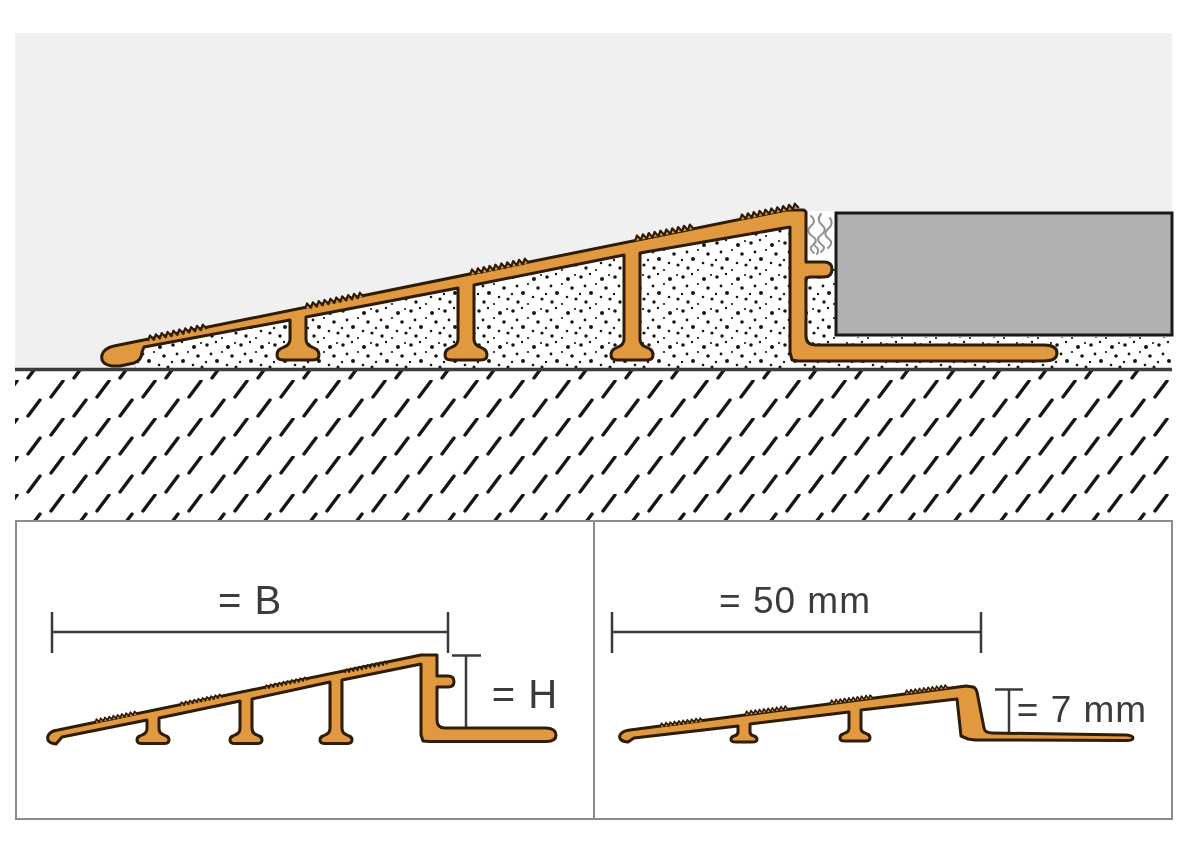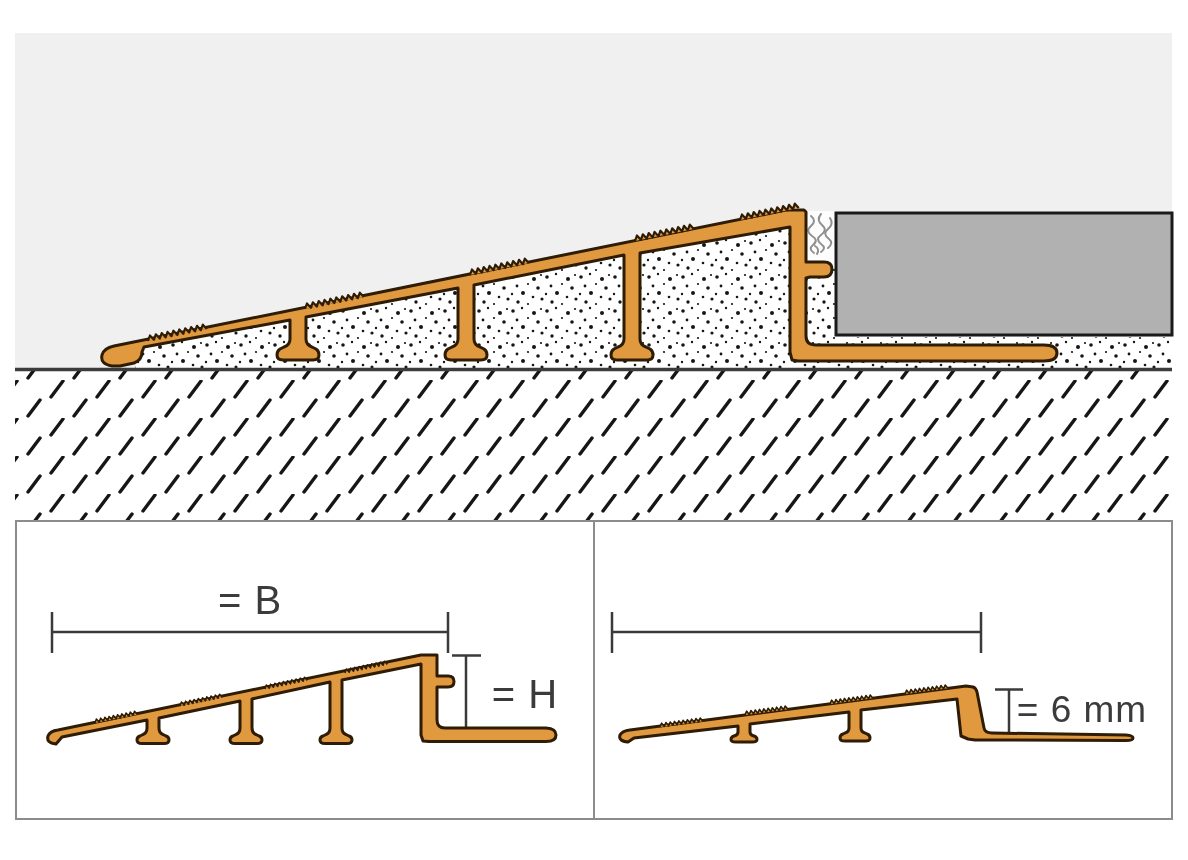--- a/index.html
+++ b/index.html
@@ -172,16 +172,17 @@
         <use href="#teeth" class="teeth" transform="translate(830 704) rotate(-7.6) scale(0.72)"></use>
         <use href="#teeth" class="teeth" transform="translate(905 694) rotate(-7.6) scale(0.72)"></use>
       </g>
     </g>
   </svg>
 
   <div class="dim-label dim-label-lg" style="left:170px;top:578px;width:160px;">= B</div>
 
   <div class="dim-label dim-label-lg" style="left:455px;top:672px;width:140px;">= H</div>
 
+  <div class="dim-label dim-label-md" style="left:690px;top:580px;width:210px;">= 50 mm</div>
 
-  <div class="dim-label dim-label-md" style="left:1002px;top:689px;width:160px;">= 6 mm</div>
+  <div class="dim-label dim-label-md" style="left:1002px;top:689px;width:160px;">= 7 mm</div>
 
 </div>
 
 </body></html>

